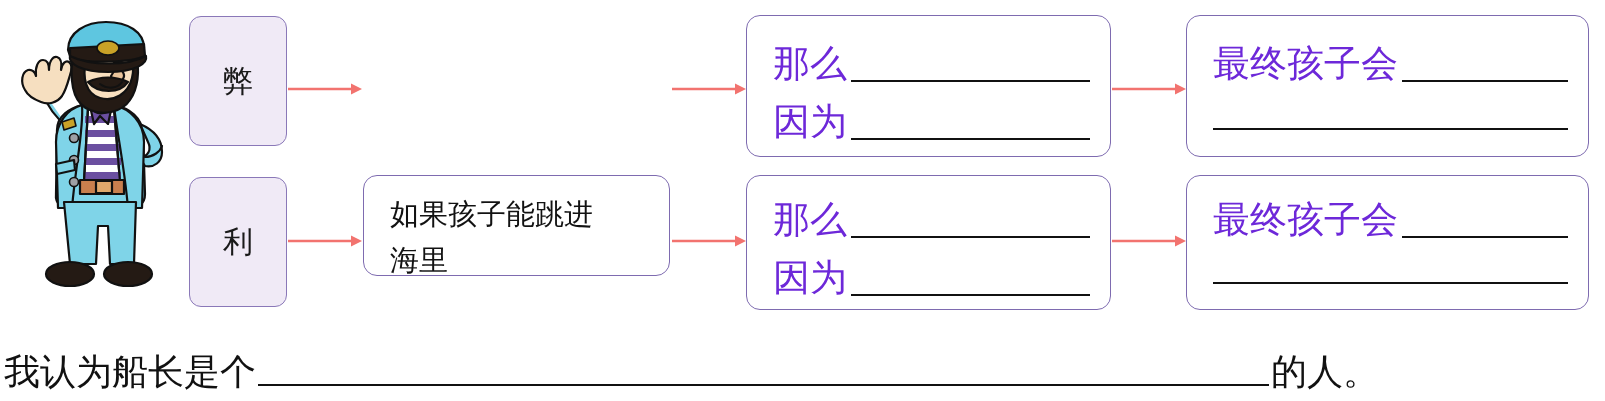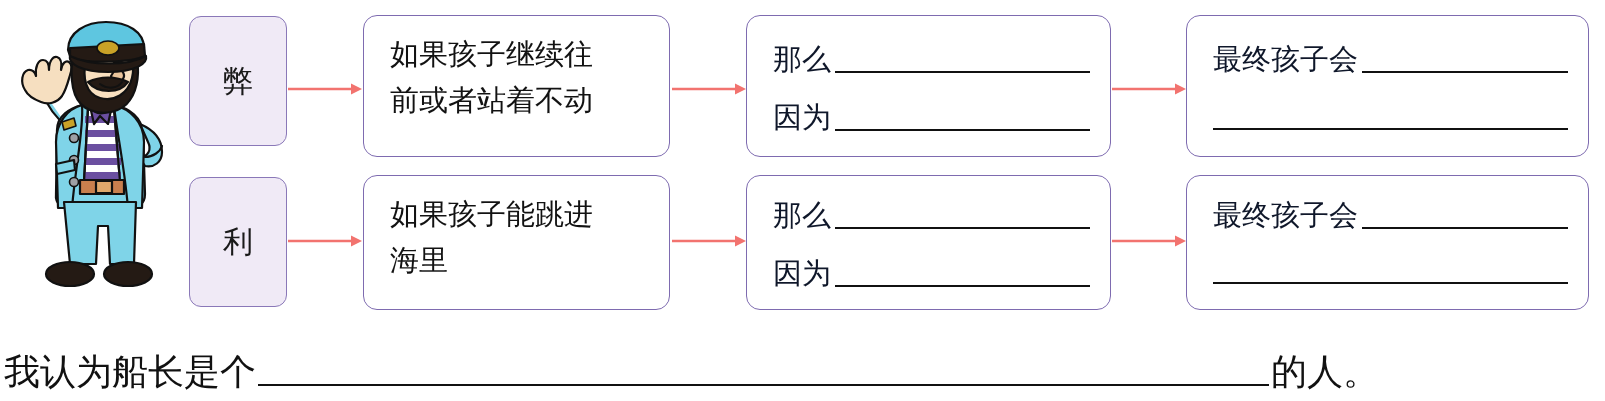--- a/index.html
+++ b/index.html
@@ -68,23 +68,23 @@
   }
   .node-text.two-line { top: 16px; }
 
   
   .fill-row {
     position: absolute;
     left: 26px;
     right: 20px;
     display: flex;
     align-items: flex-end;
-    font-size: 29px;
+    font-size: 37px;
     line-height: 1.2;
-    color: #0f172a;
+    color: #6d28d9;
   }
   .fill-row .lead { flex: 0 0 auto; white-space: nowrap; padding-right: 4px; }
   .fill-row .rule {
     flex: 1 1 auto;
     height: 0;
     border-bottom: 2.2px solid #111111;
     margin-bottom: 4px;
   }
   .rule-only {
     position: absolute;
@@ -213,24 +213,20 @@
     <span class="tag-label">弊</span>
   </div>
 
   <div class="arrow" style="left:288px; top:82px; width:74px;">
     <svg viewBox="0 0 74 14" preserveAspectRatio="none">
       <line x1="0" y1="7" x2="63" y2="7" stroke="#f2736f" stroke-width="2.4"></line>
       <polygon points="63,1.5 74,7 63,12.5" fill="#f2736f"></polygon>
     </svg>
   </div>
 
-  <div class="node" style="left:363px; top:15px; width:307px; height:142px;">
-    <div class="node-text two-line">如果孩子继续往
-前或者站着不动</div>
-  </div>
 
   <div class="arrow" style="left:672px; top:82px; width:74px;">
     <svg viewBox="0 0 74 14" preserveAspectRatio="none">
       <line x1="0" y1="7" x2="63" y2="7" stroke="#f2736f" stroke-width="2.4"></line>
       <polygon points="63,1.5 74,7 63,12.5" fill="#f2736f"></polygon>
     </svg>
   </div>
 
   <div class="node" style="left:746px; top:15px; width:365px; height:142px;">
     <div class="fill-row" style="top:26px;">
@@ -262,21 +258,21 @@
     <span class="tag-label">利</span>
   </div>
 
   <div class="arrow" style="left:288px; top:234px; width:74px;">
     <svg viewBox="0 0 74 14" preserveAspectRatio="none">
       <line x1="0" y1="7" x2="63" y2="7" stroke="#f2736f" stroke-width="2.4"></line>
       <polygon points="63,1.5 74,7 63,12.5" fill="#f2736f"></polygon>
     </svg>
   </div>
 
-  <div class="node" style="left:363px; top:175px; width:307px; height:135px;">
+  <div class="node" style="left:363px; top:175px; width:307px; height:101px;">
     <div class="node-text two-line">如果孩子能跳进
 海里</div>
   </div>
 
   <div class="arrow" style="left:672px; top:234px; width:74px;">
     <svg viewBox="0 0 74 14" preserveAspectRatio="none">
       <line x1="0" y1="7" x2="63" y2="7" stroke="#f2736f" stroke-width="2.4"></line>
       <polygon points="63,1.5 74,7 63,12.5" fill="#f2736f"></polygon>
     </svg>
   </div>

